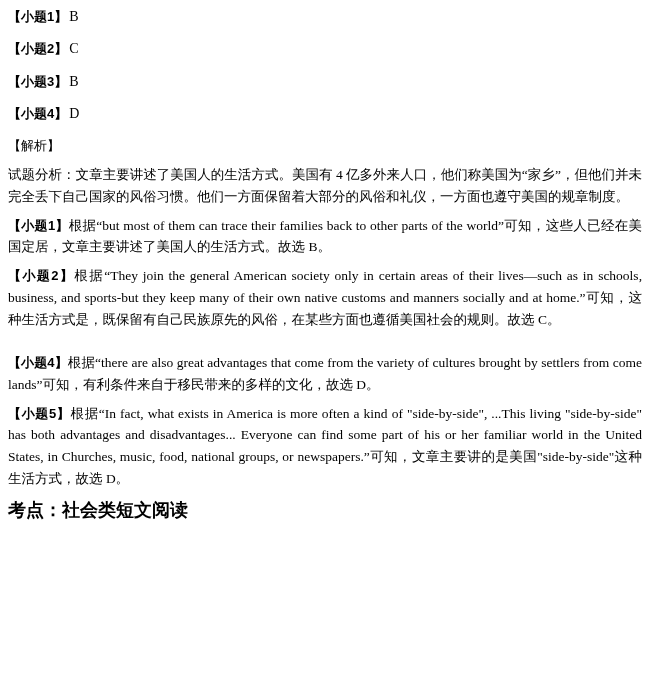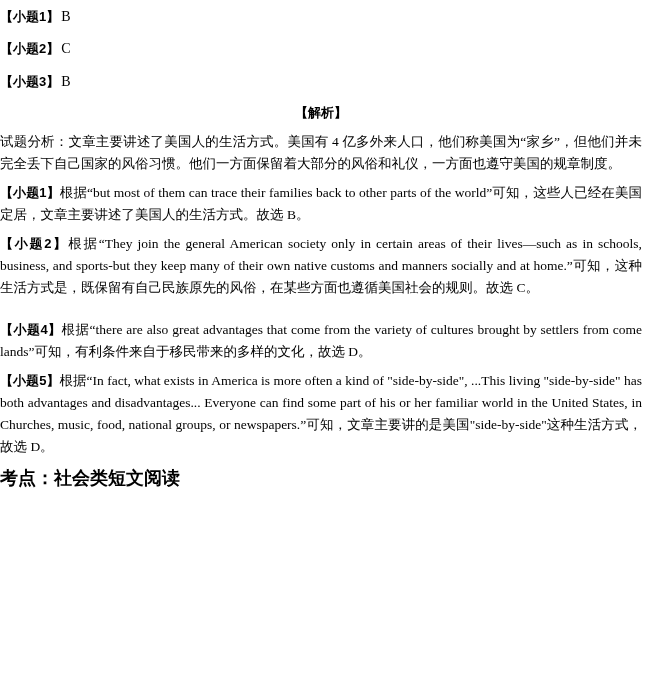--- a/index.html
+++ b/index.html
@@ -10,45 +10,44 @@
     width: 650px;
     height: 690px;
     background: #ffffff;
     font-family: "Liberation Serif", "DejaVu Serif", serif;
     color: #000000;
     font-size: 13.5px;
     line-height: 1.55;
     overflow: hidden;
   }
   .page {
-    padding: 6px 8px 0 0;
+    padding: 6px 8px 0 8px;
     box-sizing: border-box;
     width: 650px;
   }
   .answer-line {
     margin: 0 0 10.5px 0;
     white-space: nowrap;
     font-size: 13.5px;
   }
   .answer-line .q {
     font-family: "Liberation Sans", "DejaVu Sans", sans-serif;
     font-weight: bold;
     font-size: 13px;
   }
   .answer-line .ans {
     font-family: "Liberation Serif", "DejaVu Serif", serif;
     font-size: 14px;
     margin-left: 2px;
   }
   .section-title {
     font-family: "Liberation Sans", "DejaVu Sans", sans-serif;
-    font-weight: bold;
+    font-weight: normal;
     font-size: 13px;
     margin: 0 0 8px 0;
-    text-align: center;
   }
   .para {
     margin: 0 0 7px 0;
     text-align: justify;
     text-justify: inter-ideograph;
     font-size: 13.5px;
     line-height: 1.62;
   }
   .para .label {
     font-family: "Liberation Sans", "DejaVu Sans", sans-serif;
@@ -72,20 +71,23 @@
 
   <div class="answer-line">
     <span class="q">【小题1】</span><span class="ans">B</span>
   </div>
   <div class="answer-line">
     <span class="q">【小题2】</span><span class="ans">C</span>
   </div>
   <div class="answer-line">
     <span class="q">【小题3】</span><span class="ans">B</span>
   </div>
+  <div class="answer-line">
+    <span class="q">【小题4】</span><span class="ans">D</span>
+  </div>
 
   <div class="section-title">【解析】</div>
 
   <div class="para">试题分析：文章主要讲述了美国人的生活方式。美国有 4 亿多外来人口，他们称美国为“家乡”，但他们并未完全丢下自己国家的风俗习惯。他们一方面保留着大部分的风俗和礼仪，一方面也遵守美国的规章制度。</div>
 
   <div class="para">
     <span class="label">【小题1】</span><span>根据“but most of them can trace their families back to other parts of the world”可知，这些人已经在美国定居，文章主要讲述了美国人的生活方式。故选 B。</span>
   </div>
 
   <div class="para">

